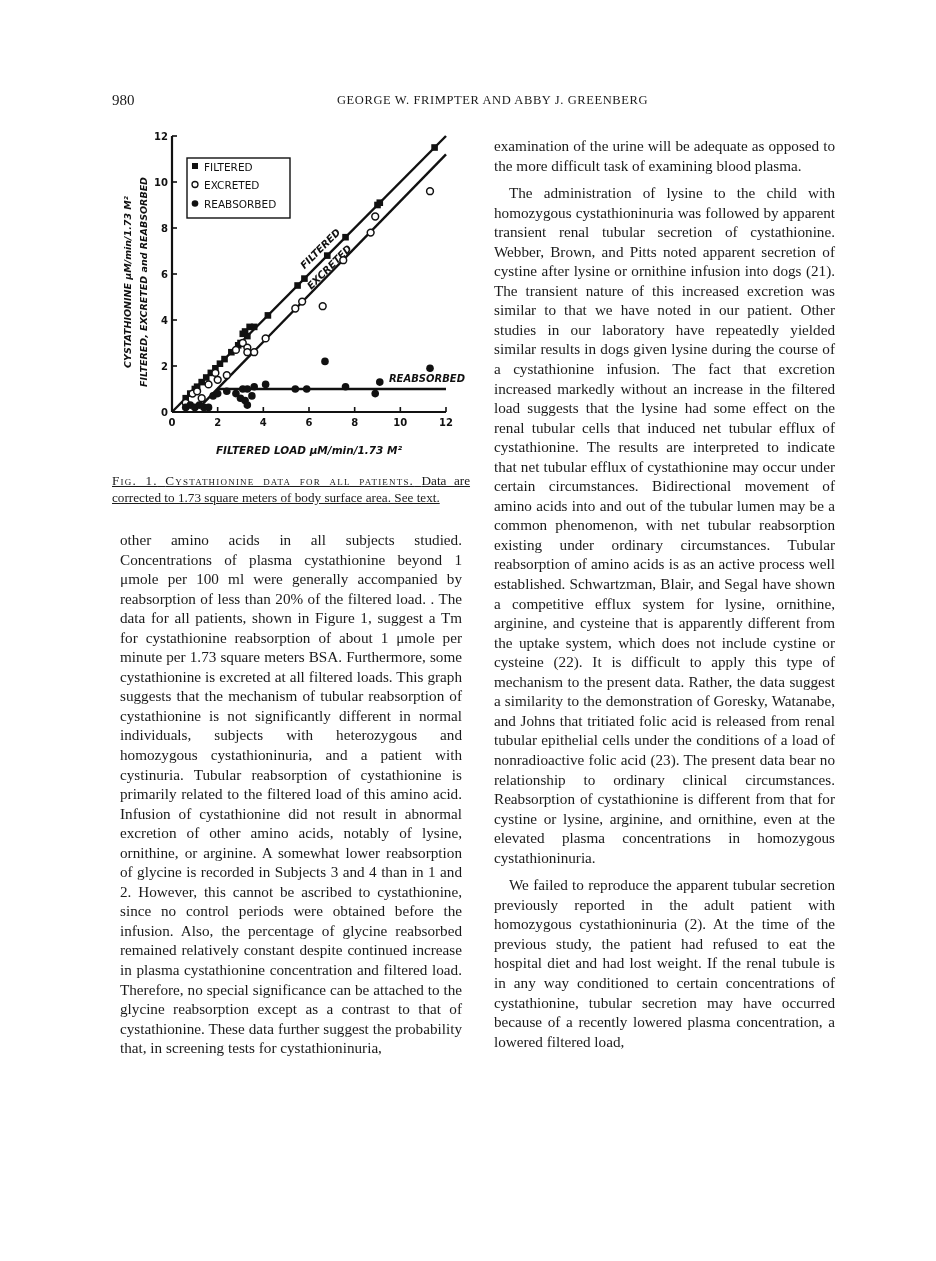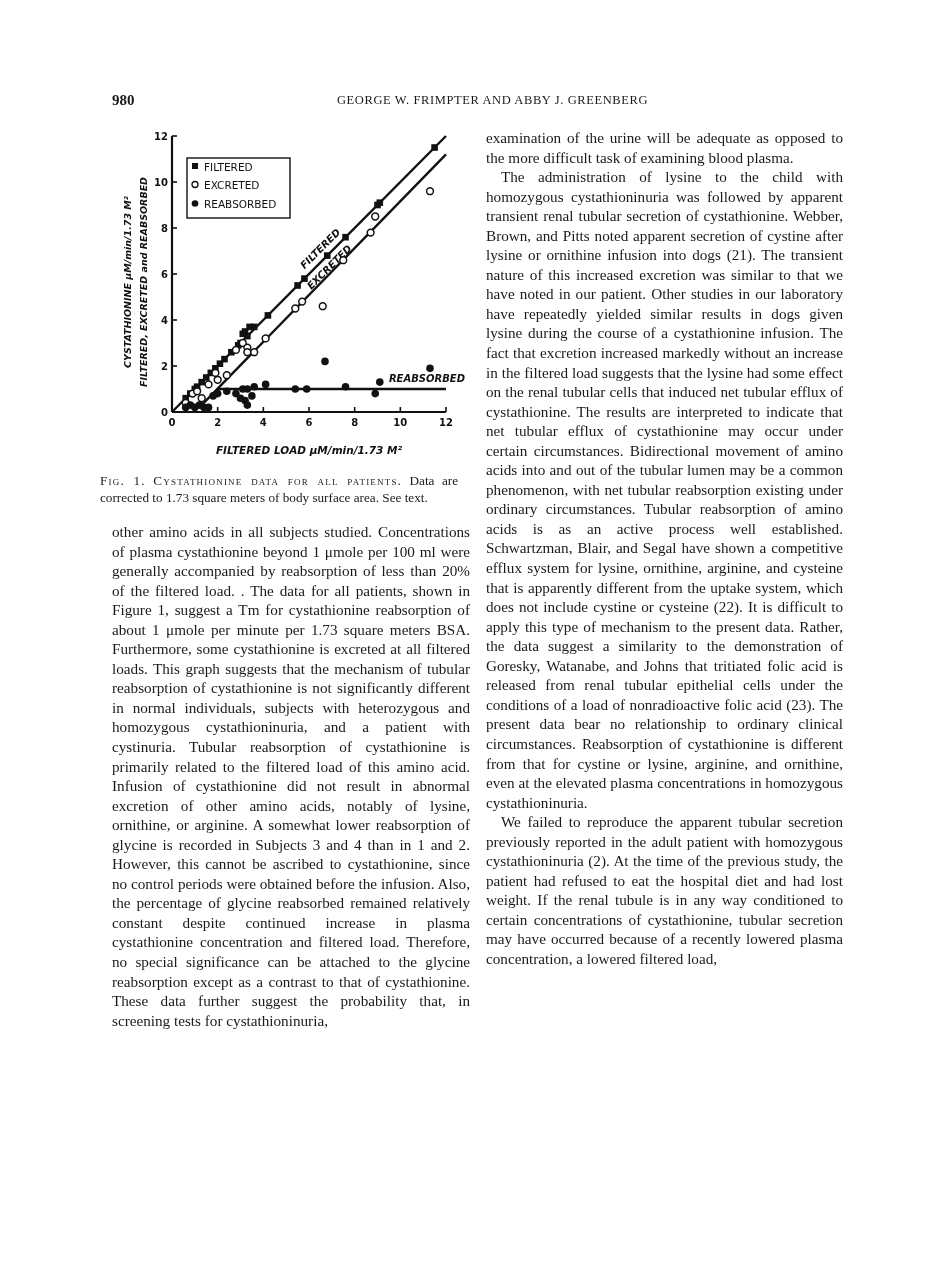--- a/index.html
+++ b/index.html
@@ -1,29 +1,29 @@
 <!DOCTYPE html>
 <html><head>
 <meta charset="utf-8">
 <style>
   html, body { margin: 0; padding: 0; background: #ffffff; }
   body { width: 936px; height: 1261px; position: relative; overflow: hidden;
          font-family: "Liberation Serif", "DejaVu Serif", serif; color: #1a1a1a; }
   .running-head { position: absolute; top: 92px; left: 112px; width: 740px; height: 20px; }
-  .page-number { position: absolute; left: 0; top: 0; font-size: 15px; font-weight: bold; }
+  .page-number { position: absolute; left: 0; top: 0; font-size: 15px; font-weight: normal; }
   .header-title { position: absolute; left: 1px; right: 0; top: 1px; text-align: center;
                   font-size: 12.5px; letter-spacing: 0.6px; padding-left: 20px; }
   .figure { position: absolute; left: 112px; top: 130px; width: 360px; height: 330px; }
   .figure svg { position: absolute; left: 0; top: 0; }
-  .caption { position: absolute; left: 100px; top: 472px; width: 358px;
-             font-size: 13.2px; line-height: 17px; text-align: justify; }
+  .caption { position: absolute; left: 112px; top: 472px; width: 358px;
+             font-size: 13.2px; line-height: 17px; text-align: justify; text-decoration: underline; }
   .caption .sc { font-variant: small-caps; letter-spacing: 1.2px; }
   .col { position: absolute; font-size: 15.2px; line-height: 19.55px; text-align: justify;
          hyphens: none; }
-  .col p { margin: 0; }
+  .col p { margin: 8px; }
   .col p.indent { text-indent: 15px; }
   .col-left { left: 112px; top: 522px; width: 358px; }
   .col-right { left: 486px; top: 128px; width: 357px; }
   .chart-label { font-family: "DejaVu Sans", "Liberation Sans", sans-serif; font-style: italic;
                  font-weight: bold; }
 </style>
 </head>
 <body>
 
 <div class="running-head">

